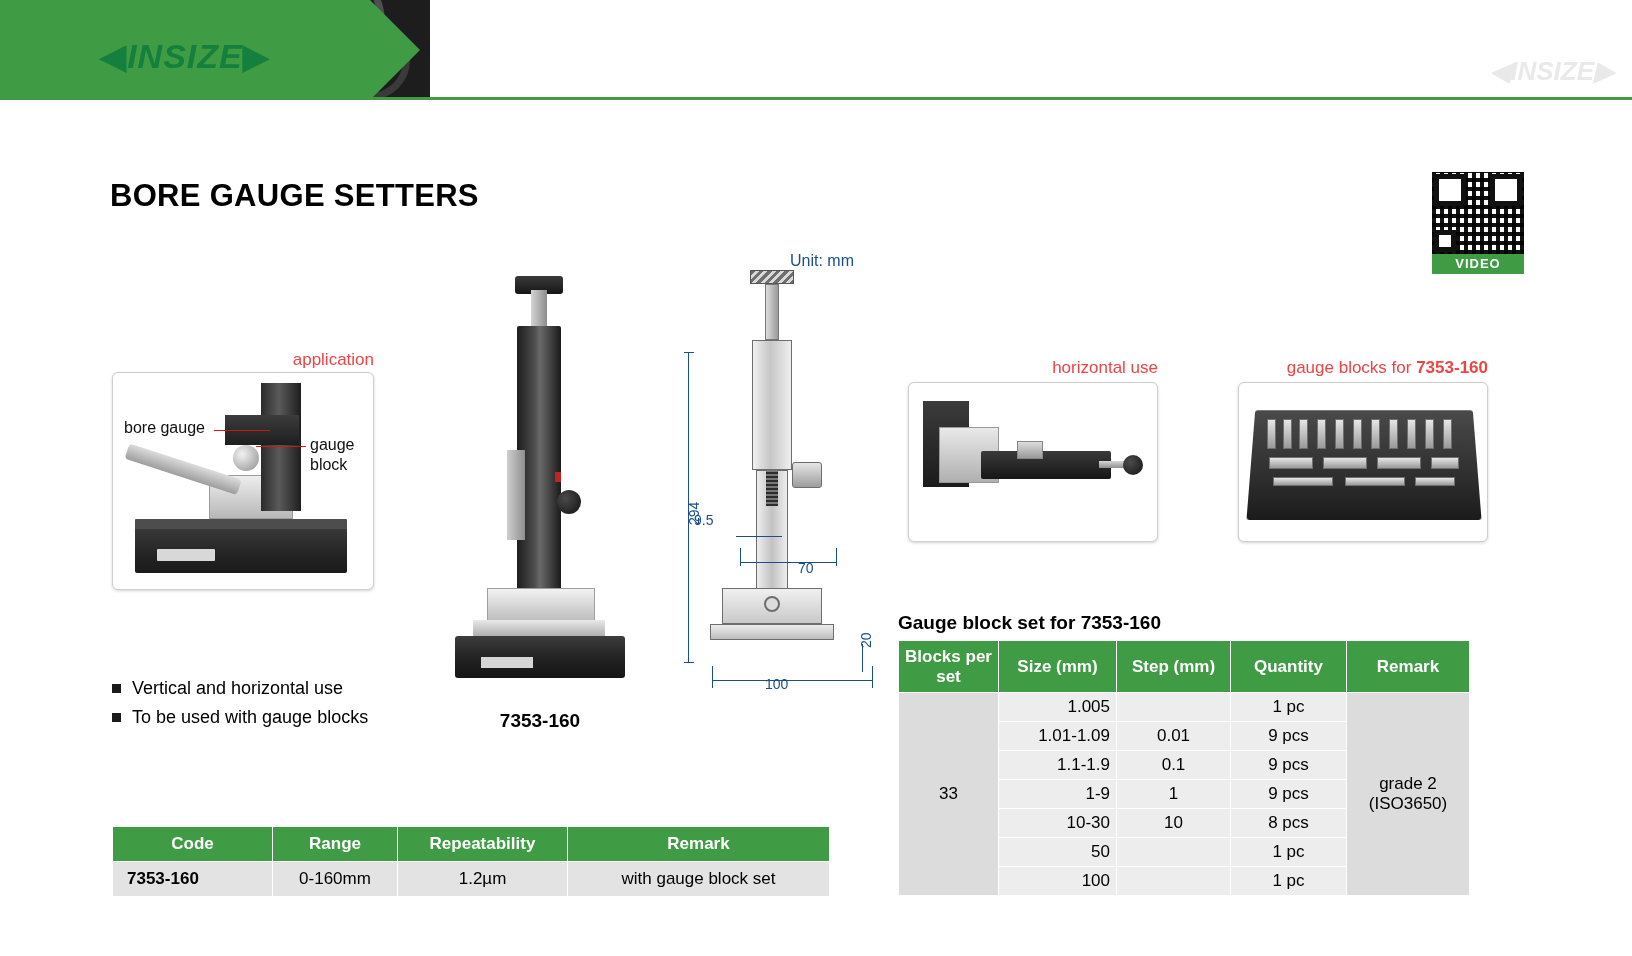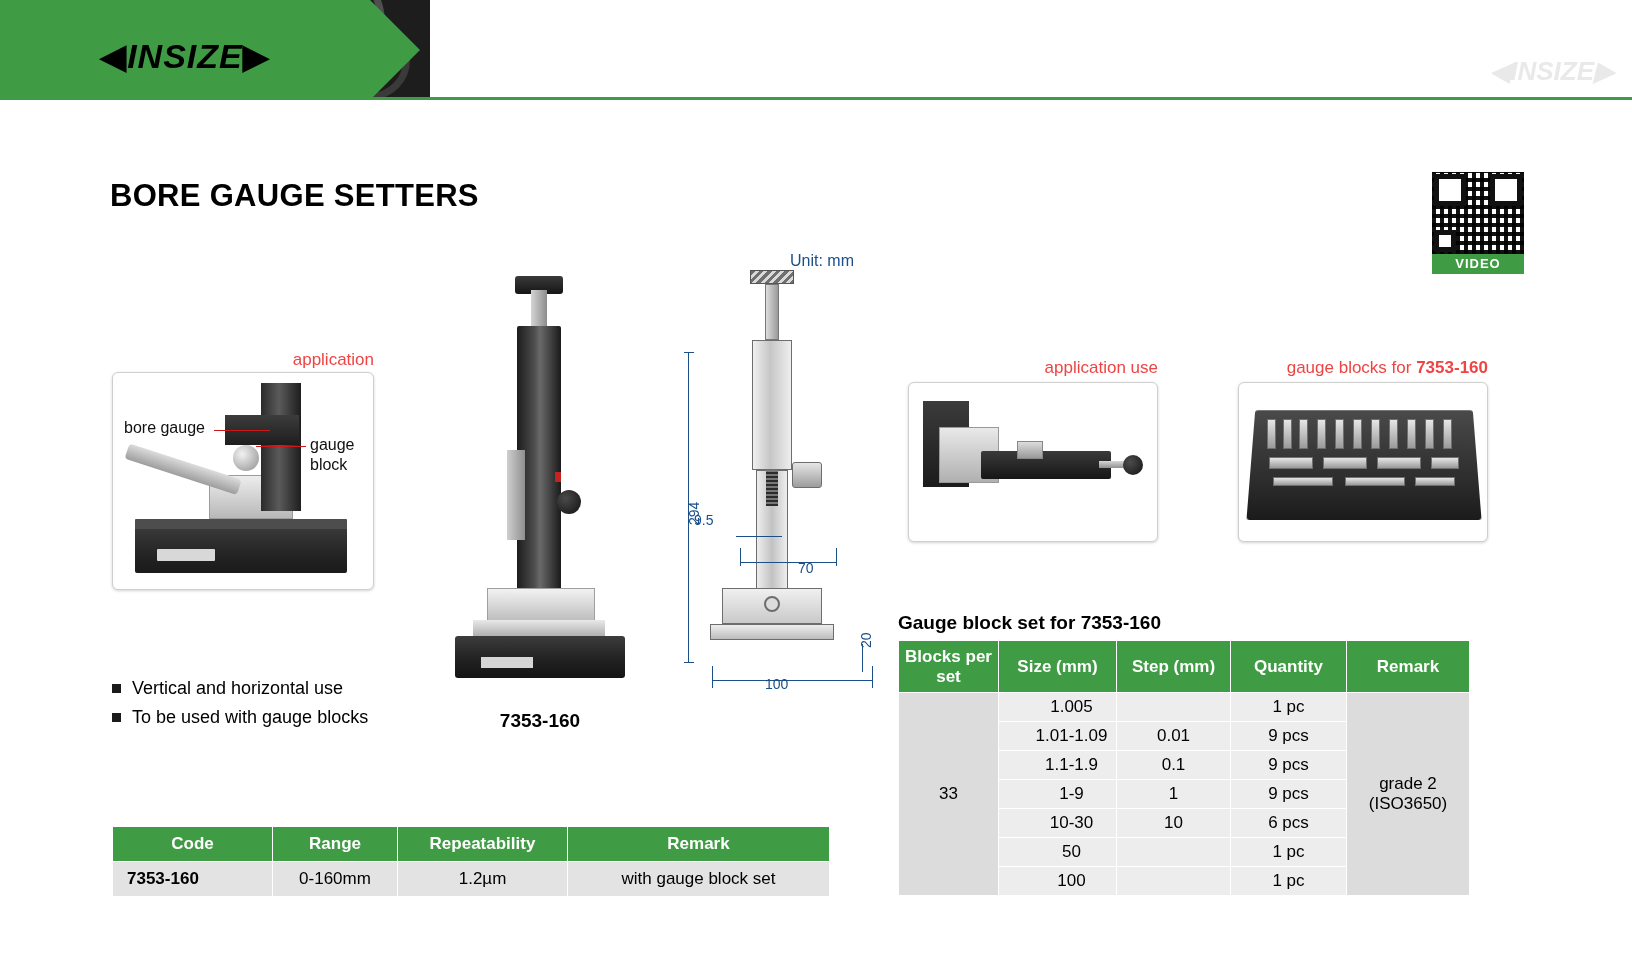--- a/index.html
+++ b/index.html
@@ -64,21 +64,21 @@
     top: 0; left: 0;
     width: 412px;
     height: 100px;
     background: #3f9c44;
     clip-path: polygon(0 0, 362px 0, 412px 50px, 362px 100px, 0 100px);
   }
   .header-logo {
     position: absolute;
     left: 100px; top: 36px;
     z-index: 3;
-    color: #000000;
+    color: #15803d;
     font-weight: bold;
     font-style: italic;
     font-size: 34px;
     letter-spacing: 1px;
     white-space: nowrap;
   }
   .header-logo .arrow-l { font-style: normal; }
   .header-logo .arrow-r { font-style: normal; }
   .header-underline {
     position: absolute;
@@ -447,21 +447,21 @@
     padding: 6px 6px;
     text-align: center;
     line-height: 1.15;
   }
   #gbs-table td {
     background: #dcdcdc;
     border: 1px solid #ffffff;
     padding: 4px 6px;
     text-align: center;
   }
-  #gbs-table td.size-cell { text-align: center; padding-left: 34px; background: #ededed; }
+  #gbs-table td.size-cell { text-align: right; padding-left: 34px; background: #ededed; }
   #gbs-table td.step-cell { background: #ededed; }
   #gbs-table td.qty-cell { background: #ededed; }
 </style>
 </head>
 <body>
 
 <div class="header">
   <div class="header-dark">
     <div class="hd-gear g1"></div>
     <div class="hd-gear g2"></div>
@@ -571,21 +571,21 @@
 <div class="dim-txt" style="left:798px; top:560px;">70</div>
 
 <div class="dim-line" style="left:712px; top:680px; width:160px; height:1px;"></div>
 <div class="dim-line" style="left:712px; top:666px; width:1px; height:22px;"></div>
 <div class="dim-line" style="left:872px; top:666px; width:1px; height:22px;"></div>
 <div class="dim-txt" style="left:765px; top:676px;">100</div>
 
 <div class="dim-line" style="left:862px; top:644px; width:1px; height:28px;"></div>
 <div class="dim-vert" style="left:858px; top:648px;">20</div>
 
-<div class="cap" style="left:908px; top:358px; width:250px;">application use</div>
+<div class="cap" style="left:908px; top:358px; width:250px;">horizontal use</div>
 <div class="photo-box" id="horiz-photo">
   <div class="hz-back"></div>
   <div class="hz-bracket"></div>
   <div class="hz-rail"></div>
   <div class="hz-slider"></div>
   <div class="hz-rod"></div>
   <div class="hz-knob"></div>
 </div>
 
 <div class="cap" style="left:1238px; top:358px; width:250px;">
@@ -667,21 +667,21 @@
       <td class="qty-cell">9 pcs</td>
     </tr>
     <tr>
       <td class="size-cell">1-9</td>
       <td class="step-cell">1</td>
       <td class="qty-cell">9 pcs</td>
     </tr>
     <tr>
       <td class="size-cell">10-30</td>
       <td class="step-cell">10</td>
-      <td class="qty-cell">6 pcs</td>
+      <td class="qty-cell">8 pcs</td>
     </tr>
     <tr>
       <td class="size-cell">50</td>
       <td class="step-cell"></td>
       <td class="qty-cell">1 pc</td>
     </tr>
     <tr>
       <td class="size-cell">100</td>
       <td class="step-cell"></td>
       <td class="qty-cell">1 pc</td>

